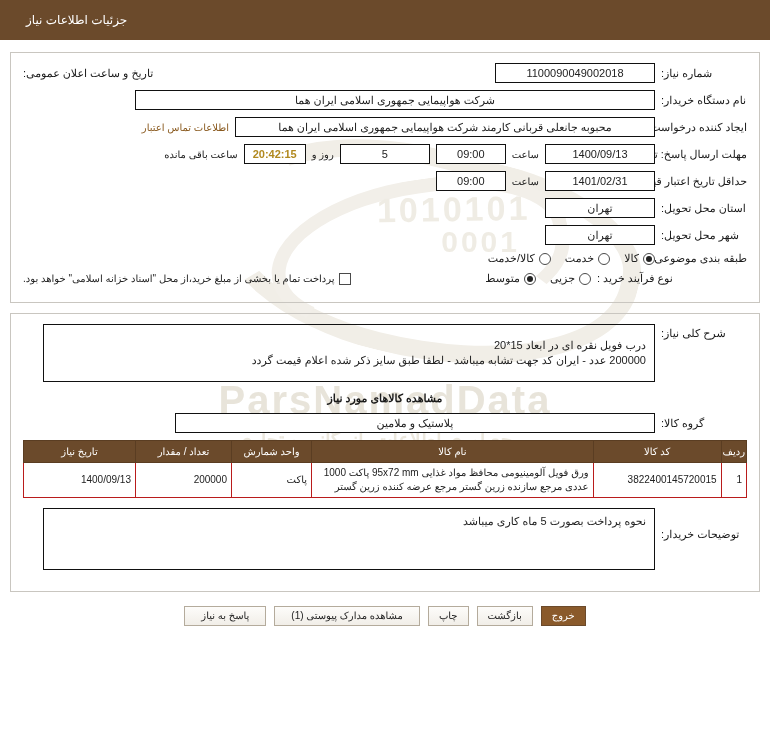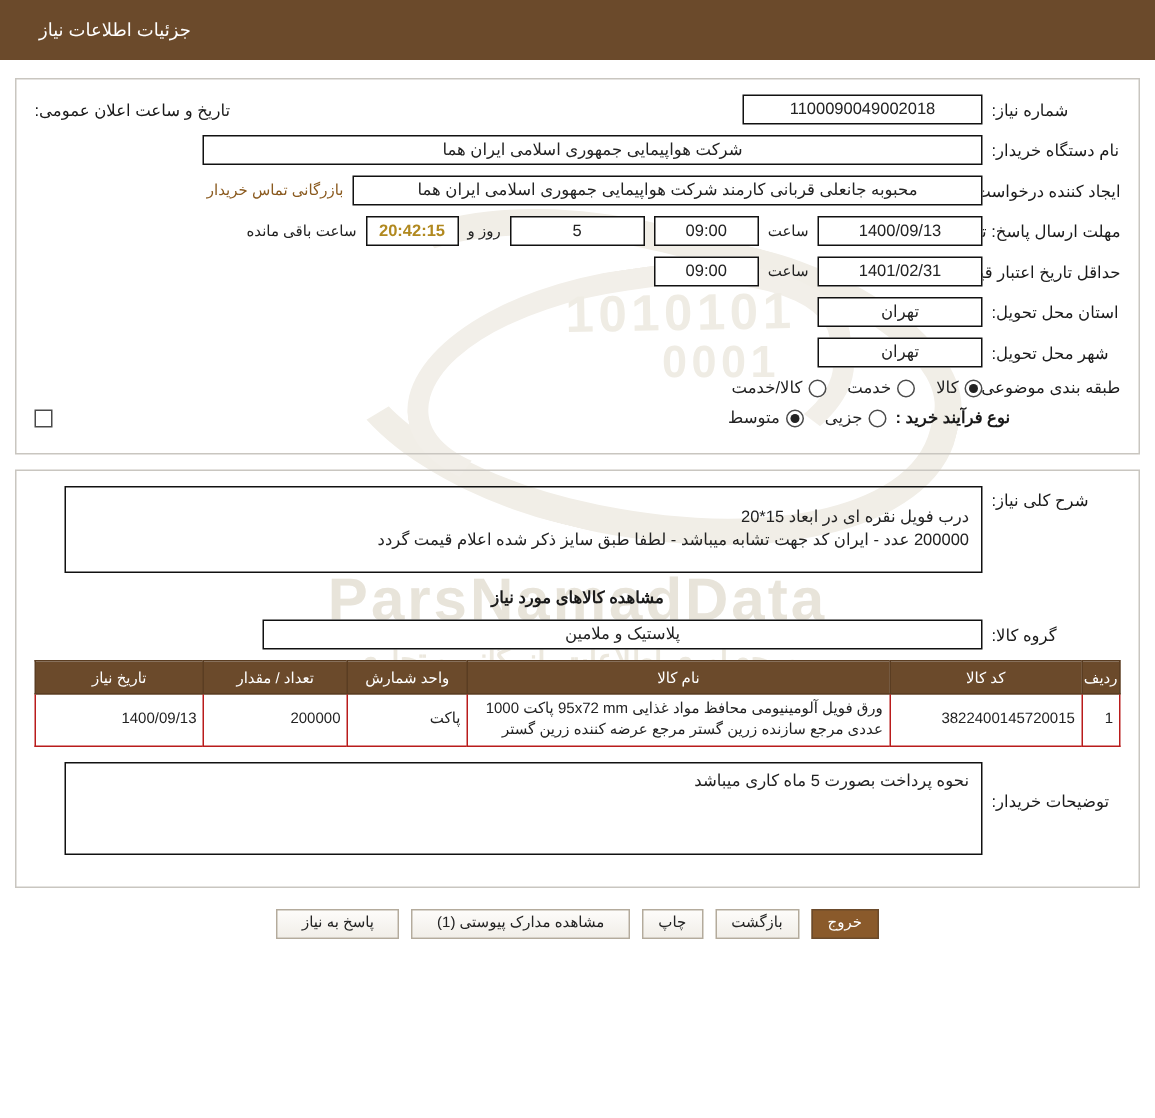--- a/index.html
+++ b/index.html
@@ -85,21 +85,21 @@
     margin-bottom: 7px;
     gap: 6px;
   }
   .lbl {
     text-align: left;
     font-size: 11px;
     color: #1a1a1a;
     white-space: nowrap;
   }
   .lbl-w1 { width: 86px; }
-  .lbl-w2 { width: 150px; font-weight: bold; }
+  .lbl-w2 { width: 150px; }
   .fld {
     border: 1px solid #111;
     background: #fff;
     height: 20px;
     line-height: 18px;
     padding: 0 6px;
     font-size: 11px;
     text-align: center;
     white-space: nowrap;
     overflow: hidden;
@@ -266,21 +266,21 @@
   </div>
 
   <div class="row">
     <span class="lbl lbl-w1">نام دستگاه خریدار:</span>
     <span class="fld f-520">شرکت هواپیمایی جمهوری اسلامی ایران هما</span>
   </div>
 
   <div class="row">
     <span class="lbl lbl-w1">ایجاد کننده درخواست:</span>
     <span class="fld f-420">محبوبه جانعلی قربانی کارمند شرکت هواپیمایی جمهوری اسلامی ایران هما</span>
-    <a class="link" href="#">بازرگانی تماس خریدار</a>
+    <a class="link" href="#">اطلاعات تماس اعتبار</a>
   </div>
 
   <div class="row">
     <span class="lbl lbl-w1">مهلت ارسال پاسخ: تا تاریخ:</span>
     <span class="fld f-110">1400/09/13</span>
     <span class="inline-txt">ساعت</span>
     <span class="fld f-70">09:00</span>
     <span class="fld f-90">5</span>
     <span class="inline-txt">روز و</span>
     <span class="timer">20:42:15</span>
@@ -330,20 +330,21 @@
         <span>جزیی</span>
       </span>
       <span class="opt">
         <span class="radio on"></span>
         <span>متوسط</span>
       </span>
     </span>
     <span style="flex:1"></span>
     <span class="opt">
       <span class="chk"></span>
+      <span class="inline-txt">پرداخت تمام یا بخشی از مبلغ خرید،از محل "اسناد خزانه اسلامی" خواهد بود.</span>
     </span>
   </div>
 
 </div>
 
 <div class="panel panel2">
 
   <div class="row" style="align-items:flex-start;">
     <span class="lbl lbl-w1" style="margin-top:3px;">شرح کلی نیاز:</span>
     <span class="desc-box">

